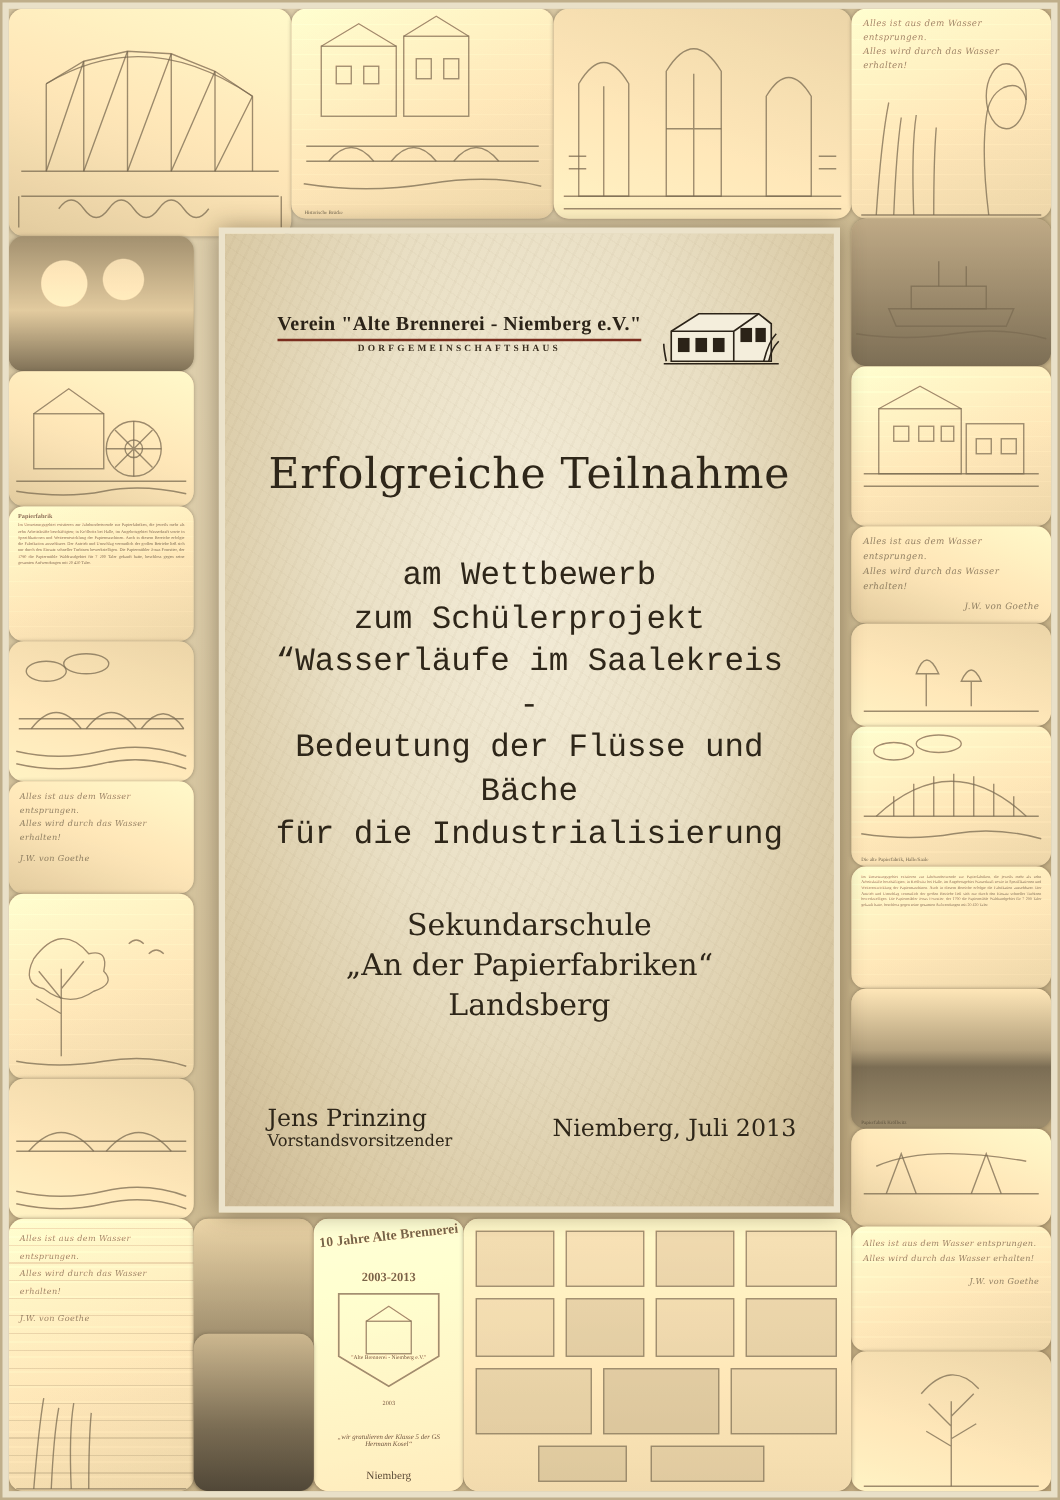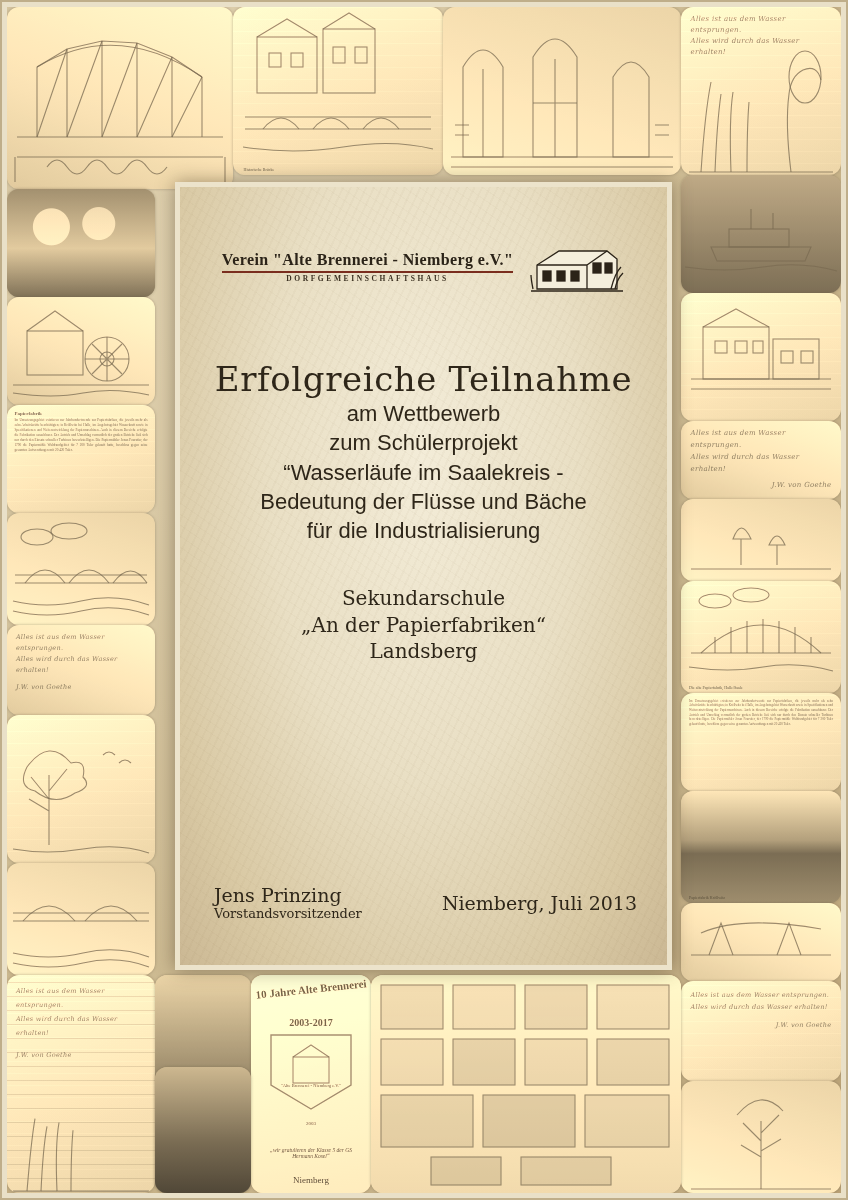--- a/index.html
+++ b/index.html
@@ -180,28 +180,29 @@
 
   h1.headline {
     font-family: "DejaVu Serif", serif;
     font-size: 34px;
     font-weight: normal;
     color: #2e2619;
     margin: 64px 0 0;
     letter-spacing: .6px;
   }
   .block {
-    font-family: Liberation Sans, sans-serif;
-    font-size: 22px;
+    font-family: Liberation Mono, monospace;
+    font-size: 26px;
     color: #2e2619;
     line-height: 1.33;
+    margin-top: 44px;
   }
   .block2 {
     font-family: "DejaVu Serif", serif;
-    font-size: 20px;
+    font-size: 24px;
     color: #2e2619;
     line-height: 1.33;
     margin-top: 40px;
   }
   .sig-row {
     position: absolute;
     left: 34px;
     right: 30px;
     bottom: 44px;
     display: flex;
@@ -484,21 +485,21 @@
     </div>
 
     <div class="tile photo-c" style="left:148px;top:968px;width:96px;height:218px;">
       <div class="inner" style="background:
         linear-gradient(180deg,#cbbb92 0%, #90805d 40%, #5f5239 70%, #8b7a57 100%);"></div>
     </div>
 
     <div class="tile paper-a" style="left:244px;top:968px;width:120px;height:218px;">
       <div class="inner" style="background:linear-gradient(170deg,#efe7cf 0%, #ddd0ad 100%);"></div>
       <div style="position:absolute;left:0;right:0;top:8px;text-align:center;font-size:11px;font-weight:bold;color:#6a5530;transform:rotate(-6deg);">10 Jahre Alte Brennerei</div>
-      <div style="position:absolute;left:0;right:0;top:42px;text-align:center;font-size:10px;font-weight:bold;color:#6a5530;">2003-2017</div>
+      <div style="position:absolute;left:0;right:0;top:42px;text-align:center;font-size:10px;font-weight:bold;color:#6a5530;">2003-2013</div>
       <div class="sketch" style="top:50px;height:90px;">
         <svg viewBox="0 0 120 90" preserveAspectRatio="none">
           <path d="M20 10 L100 10 L100 60 L60 84 L20 60 Z" style="stroke-width:1.4"></path>
           <rect x="42" y="32" width="36" height="26"></rect>
           <path d="M42 32 L60 20 L78 32"></path>
         </svg>
       </div>
       <div style="position:absolute;left:0;right:0;top:108px;text-align:center;font-size:4.5px;color:#5a4828;">"Alte Brennerei - Niemberg e.V."</div>
       <div style="position:absolute;left:0;right:0;top:146px;text-align:center;font-size:5px;color:#5a4828;">2003</div>
       <div style="position:absolute;left:8px;right:8px;top:172px;text-align:center;font-size:5.5px;color:#5a4828;font-style:italic;">„wir gratulieren der Klasse 5 der GS Hermann Kosel“</div>

